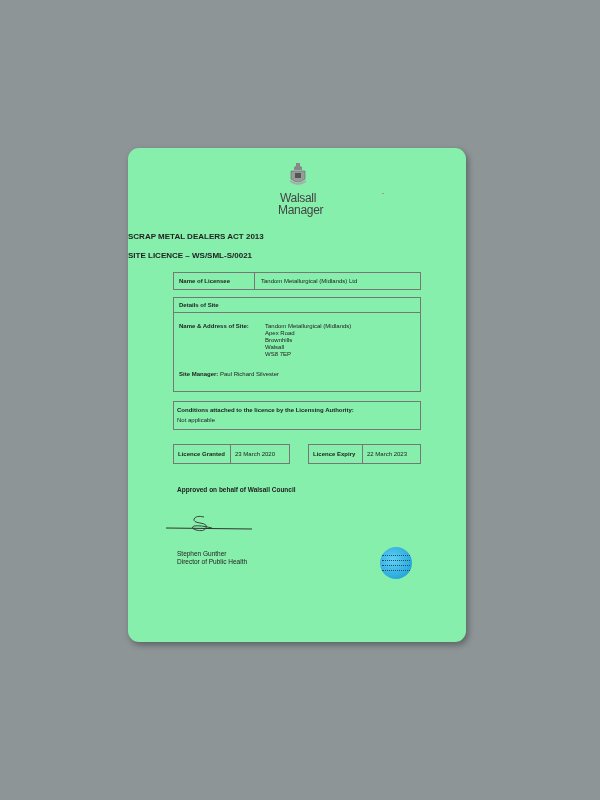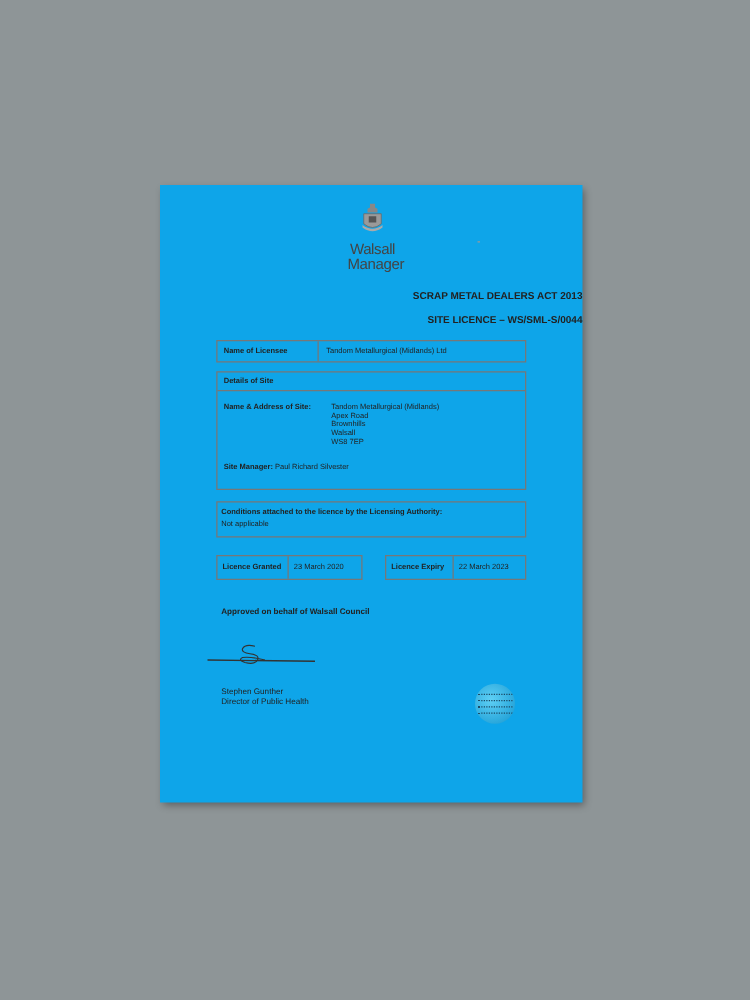--- a/index.html
+++ b/index.html
@@ -8,34 +8,35 @@
       background: #8e9597;
       position: relative;
       overflow: hidden;
       font-family: "Liberation Sans", sans-serif;
       color: #222;
     }
     .page {
       position: absolute;
       left: 128px; top: 148px;
       width: 338px; height: 494px;
-      background: #0ea5e9;
+      background: #86efac;
       box-shadow: 2px 3px 6px rgba(0,0,0,0.35);
+      border-radius: 11px;
     }
     .abs { position: absolute; }
     .logo { left: 150px; top: 14px; width: 40px; text-align: center; }
     .crest {
       width: 18px; height: 26px; margin: 0 auto;
     }
     .logo-text {
       font-size: 12px; line-height: 11px; color: #444; letter-spacing: -0.3px;
       text-align: center; margin-top: 1px;
     }
     .title {
-      left: 0; width: 338px; text-align: right;
+      left: 0; width: 338px; text-align: left;
       font-weight: bold; font-size: 8px; color: #222;
     }
     .box {
       position: absolute;
       border: 1px solid #777;
       box-sizing: border-box;
       font-size: 6px;
     }
     .cell-label { font-weight: bold; font-size: 6px; }
     .cell-value { font-size: 6px; }
@@ -65,21 +66,21 @@
       <rect x="6" y="11" width="6" height="5" fill="#555"></rect>
       <path d="M1 18 Q9 24 17 18 L17 20 Q9 26 1 20 Z" fill="#aaa"></path>
     </svg>
     <div class="logo-text">Walsall</div>
     <div class="logo-text">Manager</div>
   </div>
 
   <div class="dot" style="left:254px; top:45px;"></div>
 
   <div class="abs title" style="top:84px;">SCRAP METAL DEALERS ACT 2013</div>
-  <div class="abs title" style="top:103px;">SITE LICENCE – WS/SML-S/0044</div>
+  <div class="abs title" style="top:103px;">SITE LICENCE – WS/SML-S/0021</div>
 
   <div class="box" style="left:45px; top:124px; width:248px; height:18px;">
     <span class="abs cell-label" style="left:5px; top:5px;">Name of Licensee</span>
     <div class="divider-v" style="left:80px;"></div>
     <span class="abs cell-value" style="left:87px; top:5px;">Tandom Metallurgical (Midlands) Ltd</span>
   </div>
 
   <div class="box" style="left:45px; top:149px; width:248px; height:95px;">
     <span class="abs cell-label" style="left:5px; top:4px;">Details of Site</span>
     <div class="divider-h" style="top:14px;"></div>

